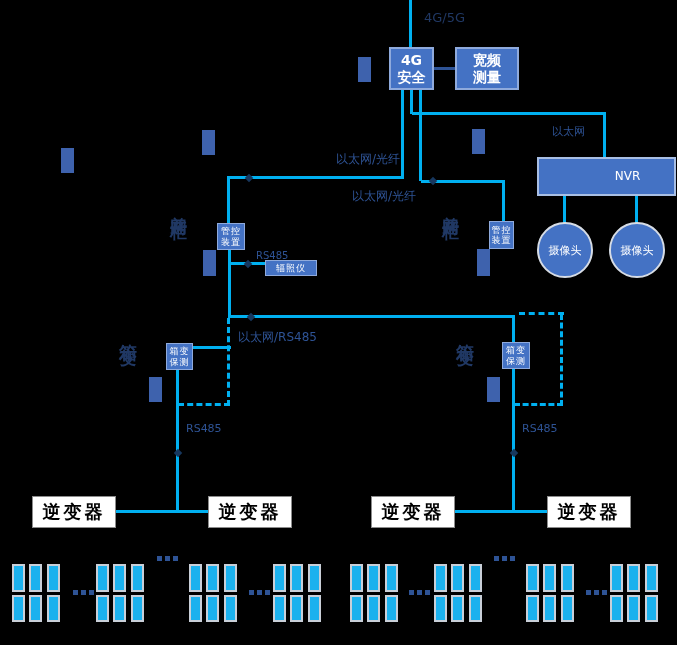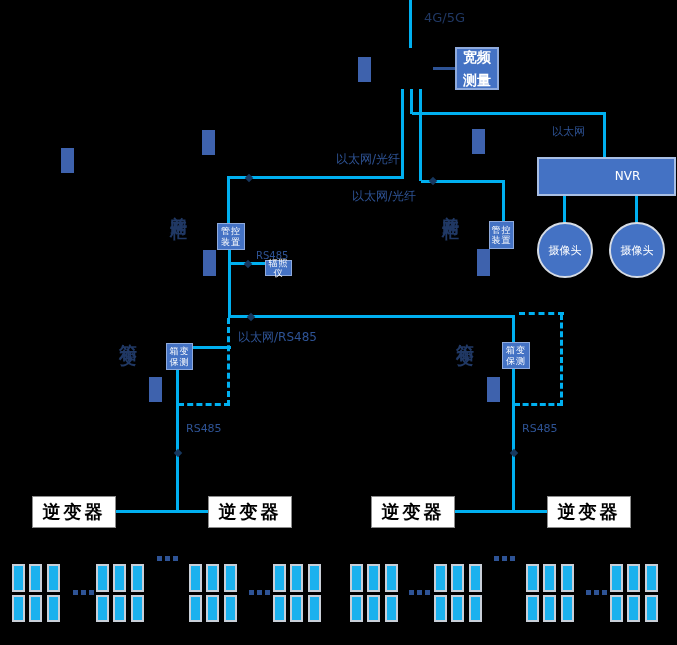--- a/index.html
+++ b/index.html
@@ -78,21 +78,25 @@
 
   <div class="noderect" style="left:358px;top:57px;"></div>
   <div class="noderect" style="left:61px;top:148px;"></div>
   <div class="noderect" style="left:202px;top:130px;"></div>
   <div class="noderect" style="left:472px;top:129px;"></div>
   <div class="noderect" style="left:203px;top:250px;height:26px;"></div>
   <div class="noderect" style="left:477px;top:249px;height:27px;"></div>
   <div class="noderect" style="left:149px;top:377px;"></div>
   <div class="noderect" style="left:487px;top:377px;"></div>
 
-  <div class="nodebox bigbox" style="left:455px;top:47px;width:44px;height:43px;justify-content:space-between;">
+  <div class="nodebox bigbox" style="left:389px;top:47px;width:45px;height:43px;">
+    <span>4G</span>
+    <span>安全</span>
+  </div>
+  <div class="nodebox bigbox" style="left:455px;top:47px;width:64px;height:43px;">
     <span>宽频</span>
     <span>测量</span>
   </div>
 
   <div class="nodebox" style="left:537px;top:157px;width:139px;height:39px;font-size:12px;border-color:#A9BFE4;padding-left:42px;">
     <span>NVR</span>
   </div>
   <div class="circle" style="left:537px;top:222px;">
     <span>摄像头</span>
   </div>
@@ -101,21 +105,21 @@
   </div>
 
   <div class="nodebox smallbox" style="left:217px;top:223px;width:28px;height:27px;">
     <span>管控</span>
     <span>装置</span>
   </div>
   <div class="nodebox smallbox" style="left:489px;top:221px;width:25px;height:28px;">
     <span>管控</span>
     <span>装置</span>
   </div>
-  <div class="nodebox smallbox" style="left:265px;top:260px;width:27px;height:16px;">
+  <div class="nodebox smallbox" style="left:265px;top:260px;width:52px;height:16px;">
     <span>辐照仪</span>
   </div>
 
   <div class="nodebox smallbox" style="left:166px;top:343px;width:27px;height:27px;">
     <span>箱变</span>
     <span>保测</span>
   </div>
   <div class="nodebox smallbox" style="left:502px;top:342px;width:28px;height:27px;">
     <span>箱变</span>
     <span>保测</span>

